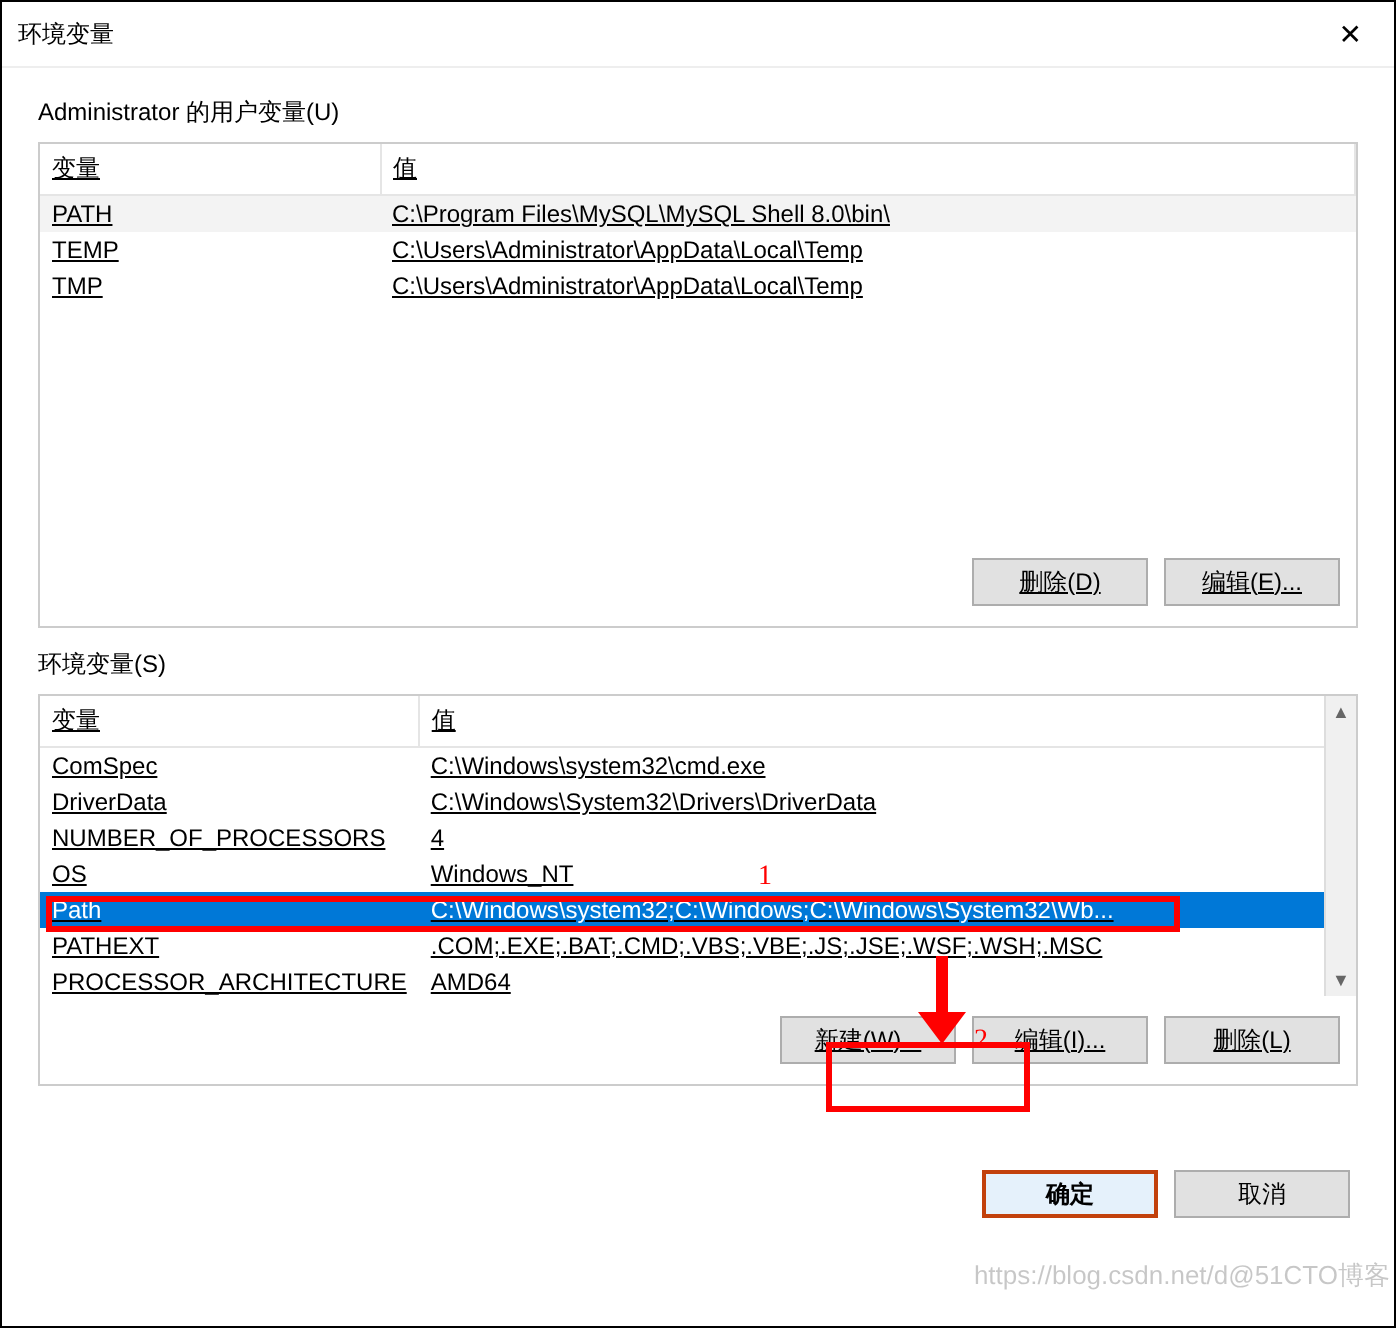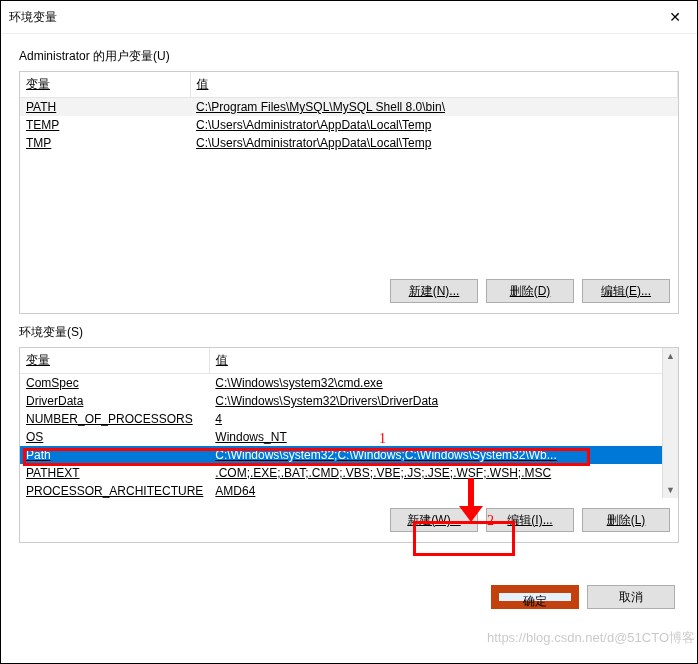--- a/index.html
+++ b/index.html
@@ -14,21 +14,21 @@
     .table { width: 100%; font-size: 12px; border-collapse: collapse; }
     .table th { text-align: left; font-weight: normal; padding: 4px 6px; border-bottom: 1px solid #e5e5e5; border-right: 1px solid #e5e5e5; background: #fff; }
     .table td { padding: 2px 6px; white-space: nowrap; overflow: hidden; }
     .table tr.hover td { background: #f3f3f3; }
     .table tr.selected td { background: #0078d7; color: #fff; }
     .col-var { width: 170px; }
     .scrollbar { position: absolute; right: 0; top: 0; bottom: 0; width: 16px; background: #f0f0f0; border-left: 1px solid #ddd; }
     .scroll-arrow { width: 100%; height: 16px; display: flex; align-items: center; justify-content: center; font-size: 9px; color: #666; cursor: pointer; }
     .button-row { display: flex; justify-content: flex-end; gap: 8px; padding: 10px 8px; }
     .btn { min-width: 88px; height: 24px; font-size: 12px; background: #e1e1e1; border: 1px solid #adadad; cursor: pointer; padding: 0 12px; }
-    .btn.primary { border: 8px solid #c2410c; background: #e5f1fb; }
+    .btn.primary { border: 2px solid #c2410c; background: #e5f1fb; font-weight: bold; }
     .bottom-row { display: flex; justify-content: flex-end; gap: 8px; padding: 18px 22px 14px; }
     .annot-1 { position: absolute; left: 378px; top: 430px; color: #ff0000; font-size: 14px; font-family: serif; }
     .annot-2 { position: absolute; left: 486px; top: 512px; color: #ff0000; font-size: 14px; font-family: serif; }
     .red-box-1 { position: absolute; left: 22px; top: 447px; width: 567px; height: 18px; border: 3px solid #ff0000; pointer-events: none; }
     .red-box-2 { position: absolute; left: 412px; top: 520px; width: 102px; height: 35px; border: 3px solid #ff0000; pointer-events: none; }
     .arrow { position: absolute; left: 452px; top: 475px; color: #ff0000; }
     .watermark { position: absolute; right: 2px; bottom: 16px; font-size: 13px; color: rgba(0,0,0,0.22); }
   </style>
 </head>
 <body>
@@ -60,21 +60,20 @@
             <td>C:\Users\Administrator\AppData\Local\Temp</td>
           </tr>
           <tr>
             <td>TMP</td>
             <td>C:\Users\Administrator\AppData\Local\Temp</td>
           </tr>
         </tbody>
       </table>
     </div>
     <div class="button-row">
-      <button class="btn">新建(N)...</button>
       <button class="btn">删除(D)</button>
       <button class="btn">编辑(E)...</button>
     </div>
   </div>
 
   <div class="section-label">环境变量(S)</div>
   <div class="panel">
     <div class="table-container sys">
       <table class="table">
         <thead>

